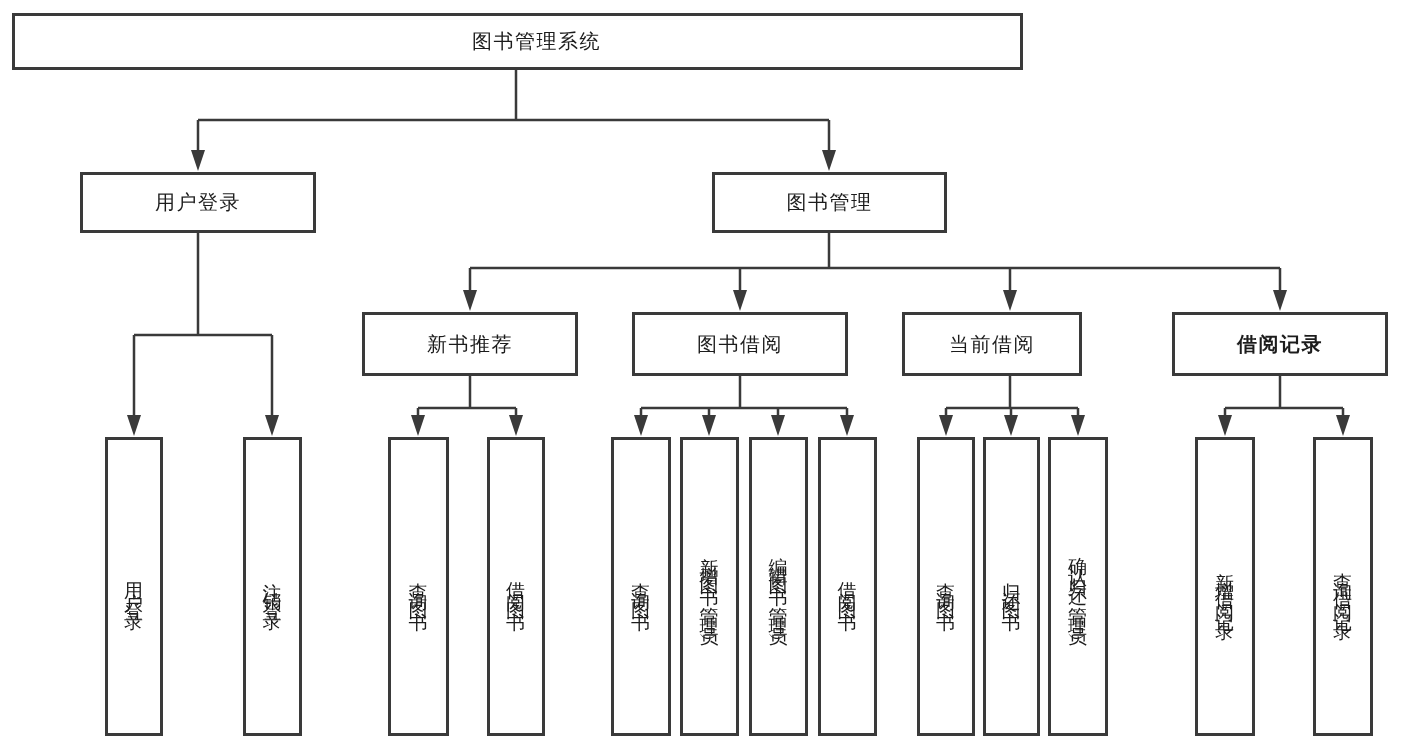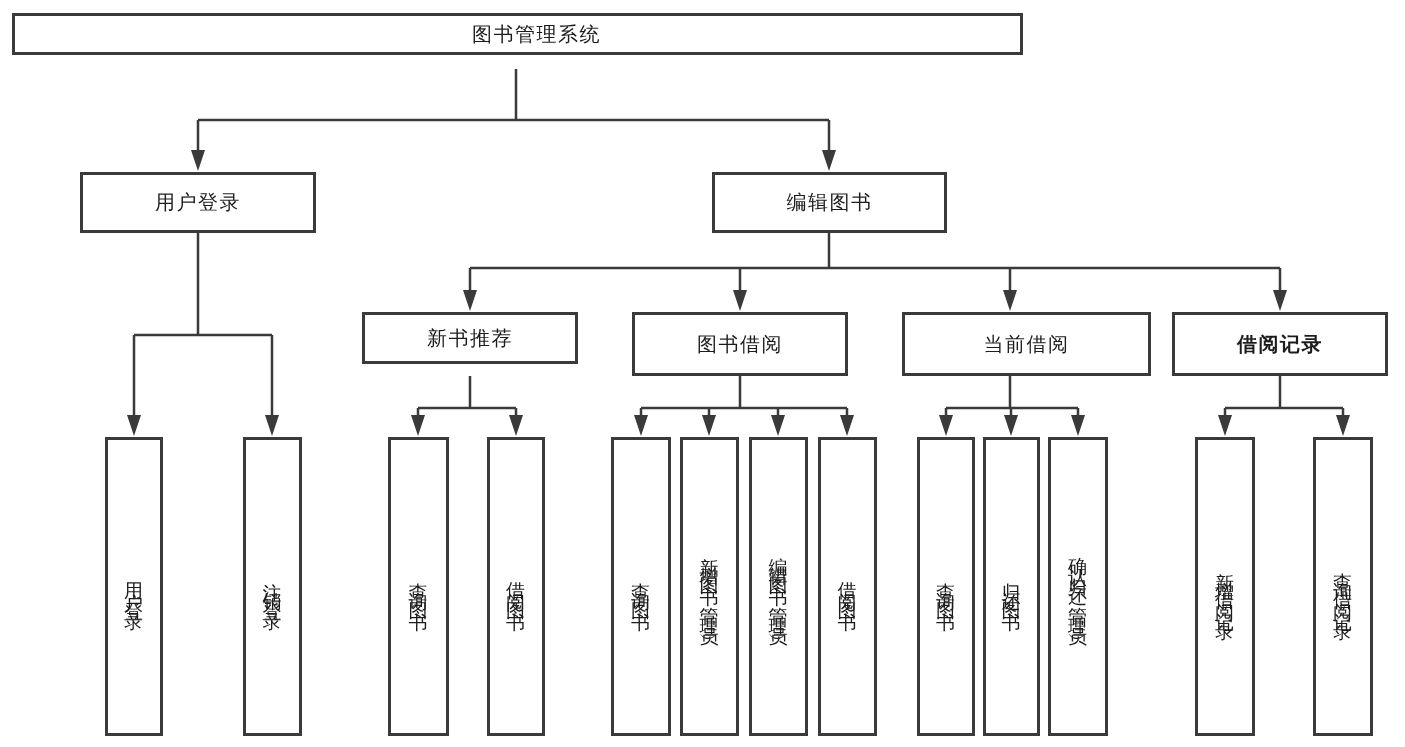--- a/index.html
+++ b/index.html
@@ -57,38 +57,38 @@
       <polygon points="771,415 785,415 778,436"></polygon>
       <polygon points="840,415 854,415 847,436"></polygon>
       <polygon points="939,415 953,415 946,436"></polygon>
       <polygon points="1004,415 1018,415 1011,436"></polygon>
       <polygon points="1071,415 1085,415 1078,436"></polygon>
       <polygon points="1218,415 1232,415 1225,436"></polygon>
       <polygon points="1336,415 1350,415 1343,436"></polygon>
     </g>
   </svg>
 
-  <div class="node" style="left:12px;top:13px;width:1011px;height:42px;padding-left:38px;">
+  <div class="node" style="left:12px;top:13px;width:1011px;height:57px;padding-left:38px;">
     <span class="h-label">图书管理系统</span>
   </div>
 
   <div class="node" style="left:80px;top:172px;width:236px;height:61px;">
     <span class="h-label">用户登录</span>
   </div>
   <div class="node" style="left:712px;top:172px;width:235px;height:61px;">
-    <span class="h-label">编辑图书</span>
+    <span class="h-label">图书管理</span>
   </div>
 
-  <div class="node" style="left:362px;top:312px;width:216px;height:52px;">
+  <div class="node" style="left:362px;top:312px;width:216px;height:64px;">
     <span class="h-label">新书推荐</span>
   </div>
   <div class="node" style="left:632px;top:312px;width:216px;height:64px;">
     <span class="h-label">图书借阅</span>
   </div>
-  <div class="node" style="left:902px;top:312px;width:249px;height:64px;">
+  <div class="node" style="left:902px;top:312px;width:180px;height:64px;">
     <span class="h-label">当前借阅</span>
   </div>
   <div class="node" style="left:1172px;top:312px;width:216px;height:64px;font-weight:bold;">
     <span class="h-label">借阅记录</span>
   </div>
 
   <div class="node leaf" style="left:105px;top:437px;width:58px;height:299px;">
     <span class="v-label">用户登录</span>
   </div>
   <div class="node leaf" style="left:243px;top:437px;width:59px;height:299px;">

